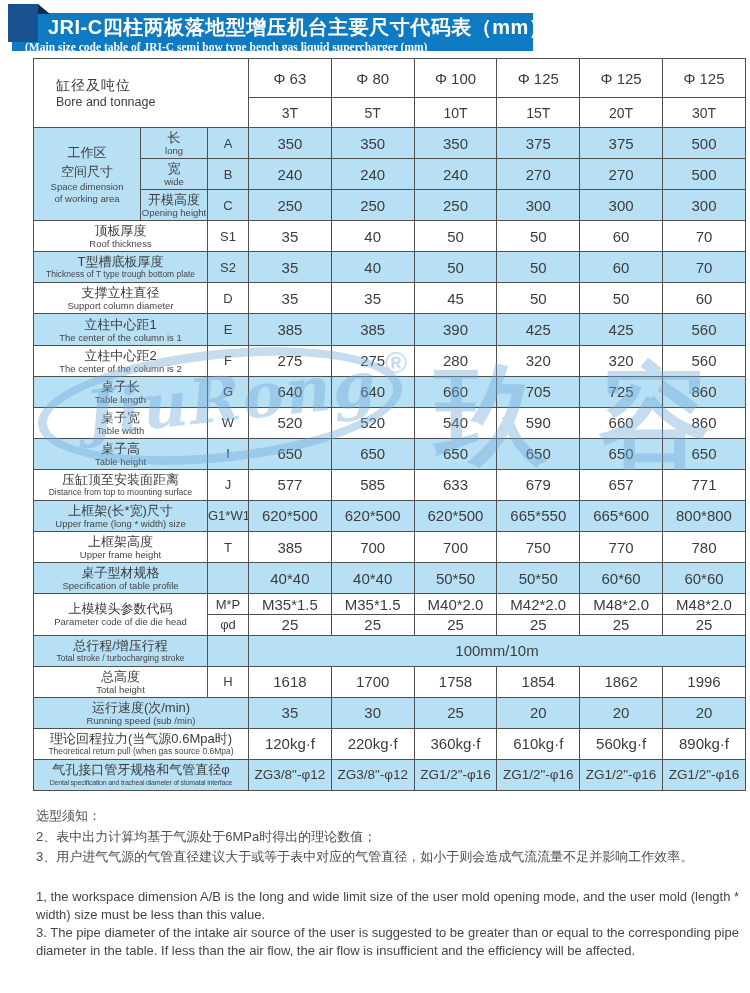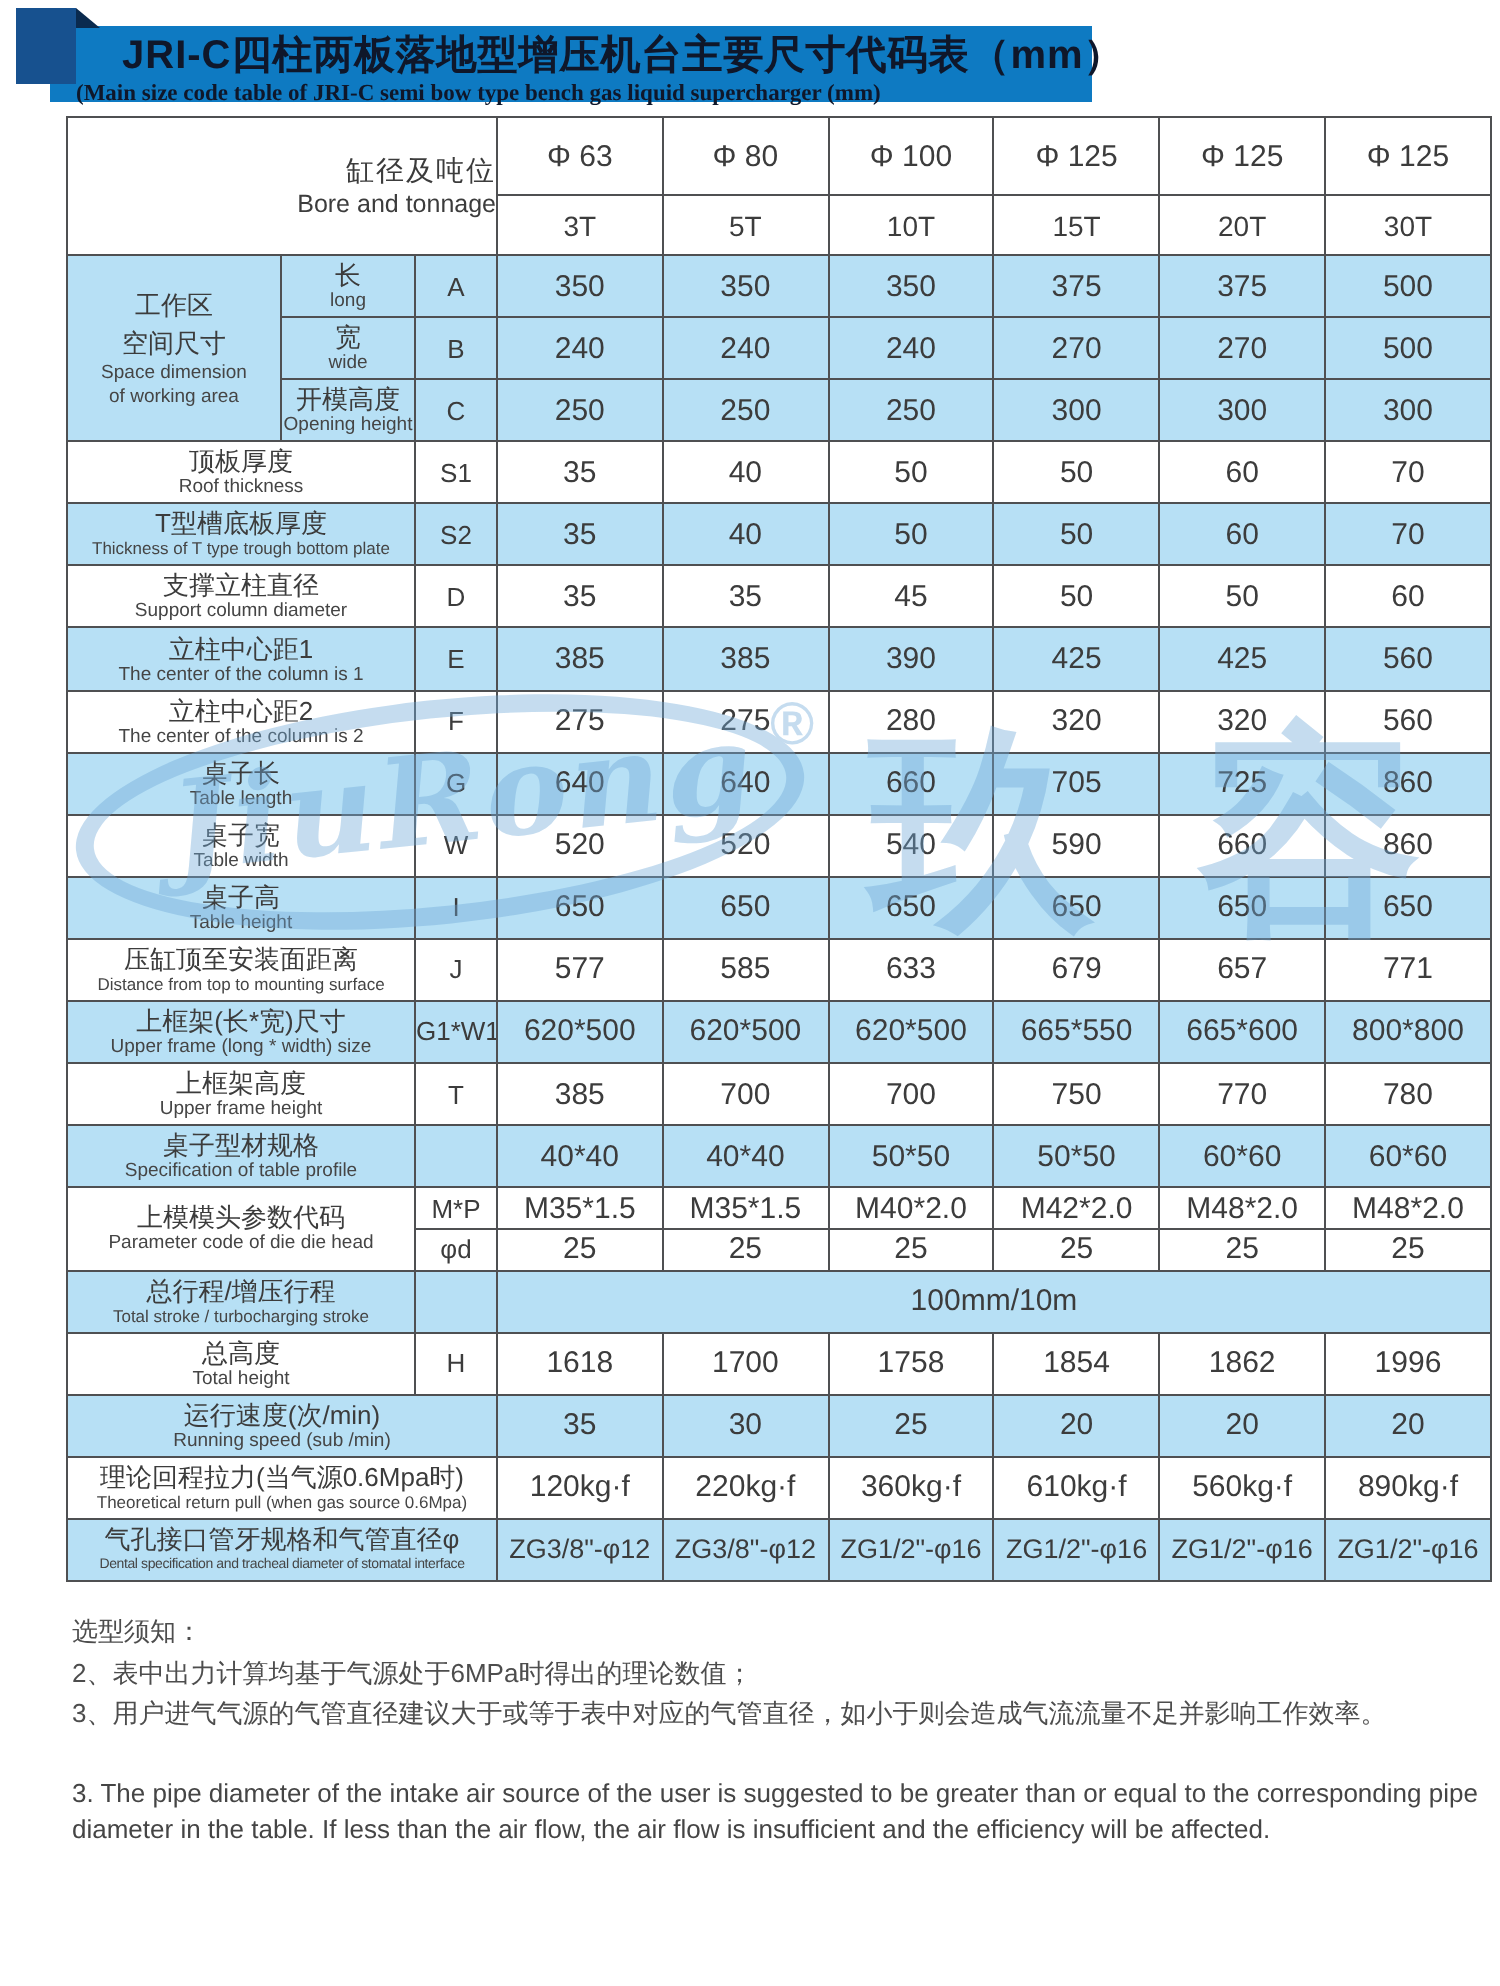--- a/index.html
+++ b/index.html
@@ -6,33 +6,33 @@
   html,body { margin:0; padding:0; }
   body {
     width:750px; height:993px; position:relative; overflow:hidden;
     background:#ffffff; font-family:"Liberation Sans", sans-serif; color:#3c3c3c;
   }
 
   
   .banner-tab { position:absolute; left:8px; top:4px; width:30px; height:38px; background:#17518f; z-index:3; }
   .banner-fold { position:absolute; left:38px; top:4px; width:12px; height:10px; background:#0a2a4e;
                  clip-path:polygon(0 0,100% 100%,0 100%); z-index:2; }
-  .banner { position:absolute; left:25px; top:13px; width:521px; height:38px; background:#0e7ac2; z-index:1; color:#0f172a; }
+  .banner { position:absolute; left:12px; top:13px; width:521px; height:38px; background:#0e7ac2; z-index:1; color:#ffffff; }
   .banner-title { padding:1px 0 0 36px; font-size:20px; font-weight:bold; letter-spacing:.5px; white-space:nowrap; }
   .banner-subtitle { padding:0 0 0 13px; font-size:11.5px; font-weight:bold;
                      font-family:"Liberation Serif", serif; white-space:nowrap; }
 
   
   .table-wrap { position:absolute; left:33px; top:58px; width:712px; height:733px; }
   table { width:100%; height:100%; border-collapse:collapse; table-layout:fixed; }
   th,td { border:1px solid #4f5052; padding:0; text-align:center; vertical-align:middle; overflow:hidden; background:#fff; }
   thead tr.r1 { height:39px; }
   thead tr.r2 { height:30px; }
   th { font-weight:normal; }
-  .corner { text-align:right; padding-left:22px; }
+  .corner { text-align:left; padding-left:22px; }
   .corner-cn { font-size:14px; letter-spacing:1px; }
   .corner-en { font-size:12.5px; }
   .bore { font-size:15px; }
   .ton  { font-size:14px; }
   tr.shade td { background:#b7e0f5; }
   .lbl-cn { font-size:13px; line-height:15px; white-space:nowrap; }
   .lbl-en { font-size:9.5px; line-height:11px; white-space:nowrap; color:#454545; }
   .lbl-en.en-s  { font-size:8.5px; }
   .lbl-en.en-xs { font-size:7px; letter-spacing:-.2px; }
   .group-cell .lbl-cn { line-height:19px; }
@@ -392,14 +392,15 @@
     <div class="wm-cn">玖容</div>
   </div>
 </div>
 
 <div class="notes notes-cn">
   <p class="note-line">选型须知：</p>
   <p class="note-line">2、表中出力计算均基于气源处于6MPa时得出的理论数值；</p>
   <p class="note-line">3、用户进气气源的气管直径建议大于或等于表中对应的气管直径，如小于则会造成气流流量不足并影响工作效率。</p>
 </div>
 <div class="notes notes-en">
+  <p class="note-line">1, the workspace dimension A/B is the long and wide limit size of the user mold opening mode, and the user mold (length * width) size must be less than this value.</p>
   <p class="note-line">3. The pipe diameter of the intake air source of the user is suggested to be greater than or equal to the corresponding pipe diameter in the table. If less than the air flow, the air flow is insufficient and the efficiency will be affected.</p>
 </div>
 
 </body></html>

